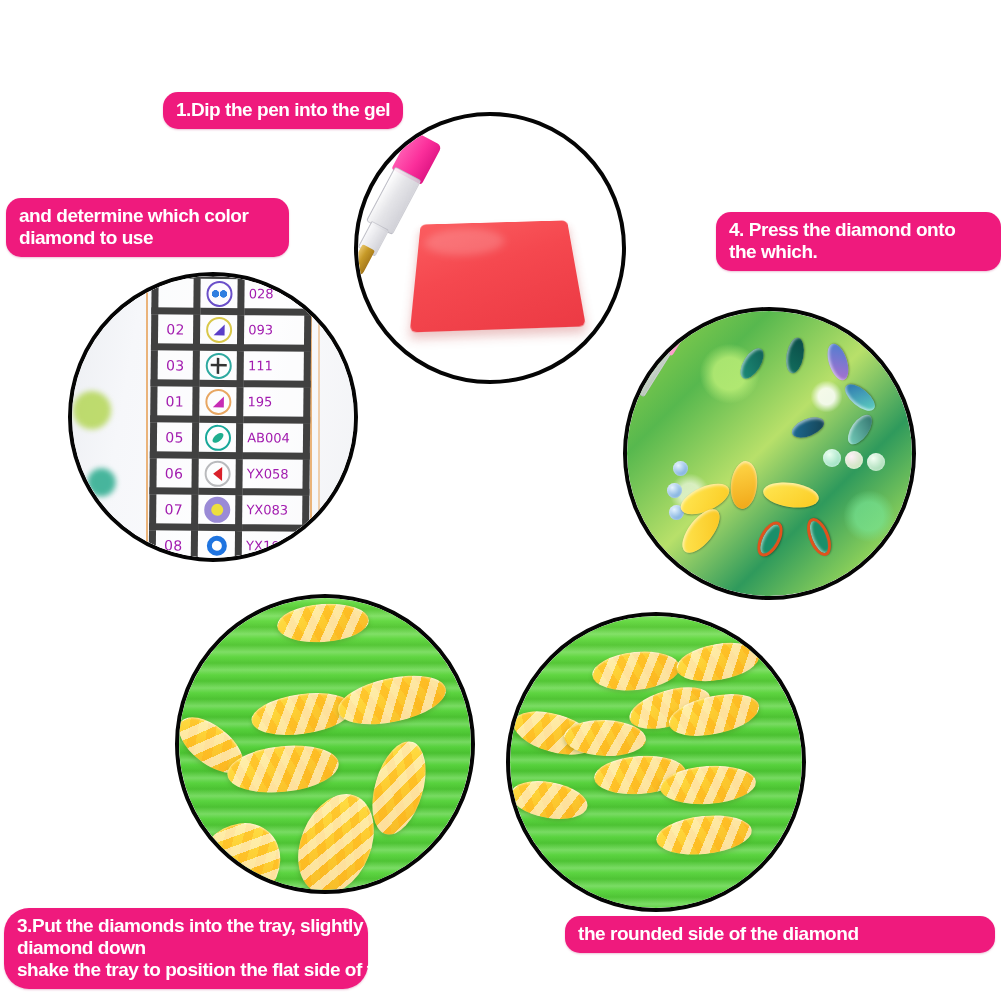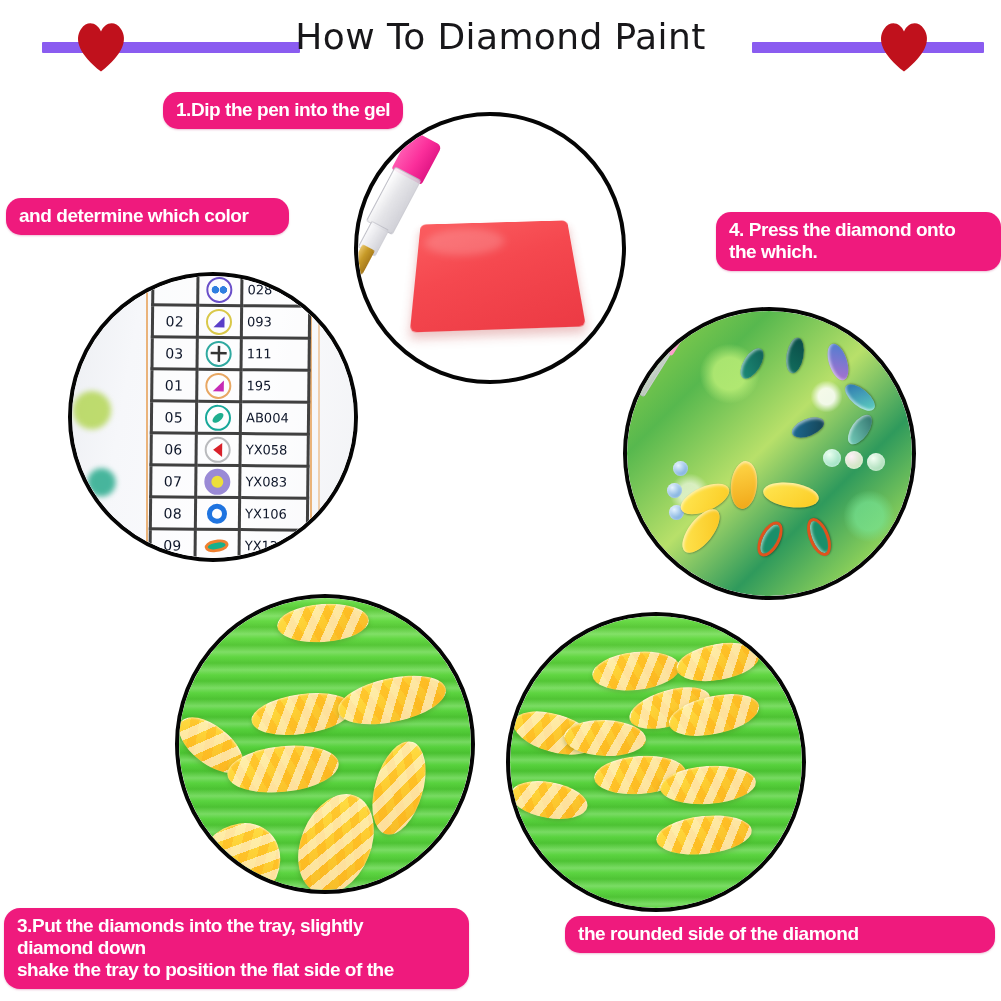--- a/index.html
+++ b/index.html
@@ -68,21 +68,21 @@
     border-radius: 13px;
     padding: 7px 13px 8px 13px;
     box-sizing: border-box;
     box-shadow: 0 1px 2px rgba(180,10,90,0.25);
   }
   .step-label span { display: block; white-space: nowrap; }
 
   #label-1 { left: 163px; top: 92px;  border-radius: 15px; }
   #label-2 { left: 6px;   top: 198px; width: 283px; border-radius: 15px; }
   #label-5 { left: 716px; top: 212px; width: 285px; border-radius: 15px; }
-  #label-3 { left: 4px;   top: 908px; width: 465px; border-radius: 16px; }
+  #label-3 { left: 4px;   top: 908px; width: 364px; border-radius: 25px; }
   #label-4 { left: 565px; top: 916px; width: 430px; border-radius: 15px; }
 
   
   .circle {
     position: absolute;
     border-radius: 50%;
     border: 4px solid #050505;
     box-sizing: border-box;
     overflow: hidden;
     background: #ffffff;
@@ -184,29 +184,29 @@
   .orange-rule.r3 { left: 246px; opacity: 0.5; }
 
   .chart-table {
     position: absolute;
     left: 78px; top: -4px;
     width: 160px;
     border-collapse: collapse;
     transform: rotate(0.6deg);
   }
   .chart-table td {
-    border: 3px solid #404040;
+    border: 7px solid #404040;
     height: 29px;
     padding: 0;
     text-align: center;
     vertical-align: middle;
     background: rgba(255,255,255,0.55);
     font-family: "DejaVu Sans", sans-serif;
     font-size: 14px;
-    color: #0f172a;
+    color: #a21caf;
   }
   .chart-table td.c-num  { width: 48px; letter-spacing: 0.3px; margin-top: 14px; }
   .chart-table td.c-sym  { width: 46px; }
   .chart-table td.c-code { width: 66px; font-size: 13px; text-align: left; padding-left: 4px; }
 
   .sym {
     display: inline-block;
     width: 22px; height: 22px;
     border-radius: 50%;
     border: 2px solid #888;
@@ -303,52 +303,40 @@
     transform: rotate(40deg) scale(0.88);
   }
   #circle-4 .pen .body { top: 0; height: 58px; }
   #circle-4 .pen .neck { top: 56px; }
 </style>
 </head>
 <body>
 
 <div id="page">
 
-  <div class="header">
-    <div class="bar bar-left"></div>
-    <div class="bar bar-right"></div>
-
-    <svg class="heart heart-left" viewBox="0 0 64 64">
-      <path d="M32 59 C 8 40, 2 24, 10 12 C 17 2, 28 5, 32 15 C 36 5, 47 2, 54 12 C 62 24, 56 40, 32 59 Z" fill="#c0111c"></path>
-    </svg>
-    <svg class="heart heart-right" viewBox="0 0 64 64">
-      <path d="M32 59 C 8 40, 2 24, 10 12 C 17 2, 28 5, 32 15 C 36 5, 47 2, 54 12 C 62 24, 56 40, 32 59 Z" fill="#c0111c"></path>
-    </svg>
-
-    <div class="page-title">How To Diamond Paint</div>
-  </div>
 
   <div class="step-label" id="label-1">
     <span>1.Dip the pen into the gel</span>
   </div>
 
   <div class="circle" id="circle-1">
     <div class="inner">
       <div class="gel-pad"></div>
       <div class="pen">
         <div class="cap"></div>
         <div class="body"></div>
         <div class="neck"></div>
         <div class="tip"></div>
       </div>
     </div>
   </div>
 
   <div class="step-label" id="label-2">
     <span>and determine which color</span>
+    <span>diamond to use</span>
   </div>
 
   <div class="circle" id="circle-2">
     <div class="inner">
       <div class="chart-bg"></div>
       <div class="canvas-blur"></div>
       <div class="orange-rule r1"></div>
       <div class="orange-rule r2"></div>
       <div class="orange-rule r3"></div>
 

